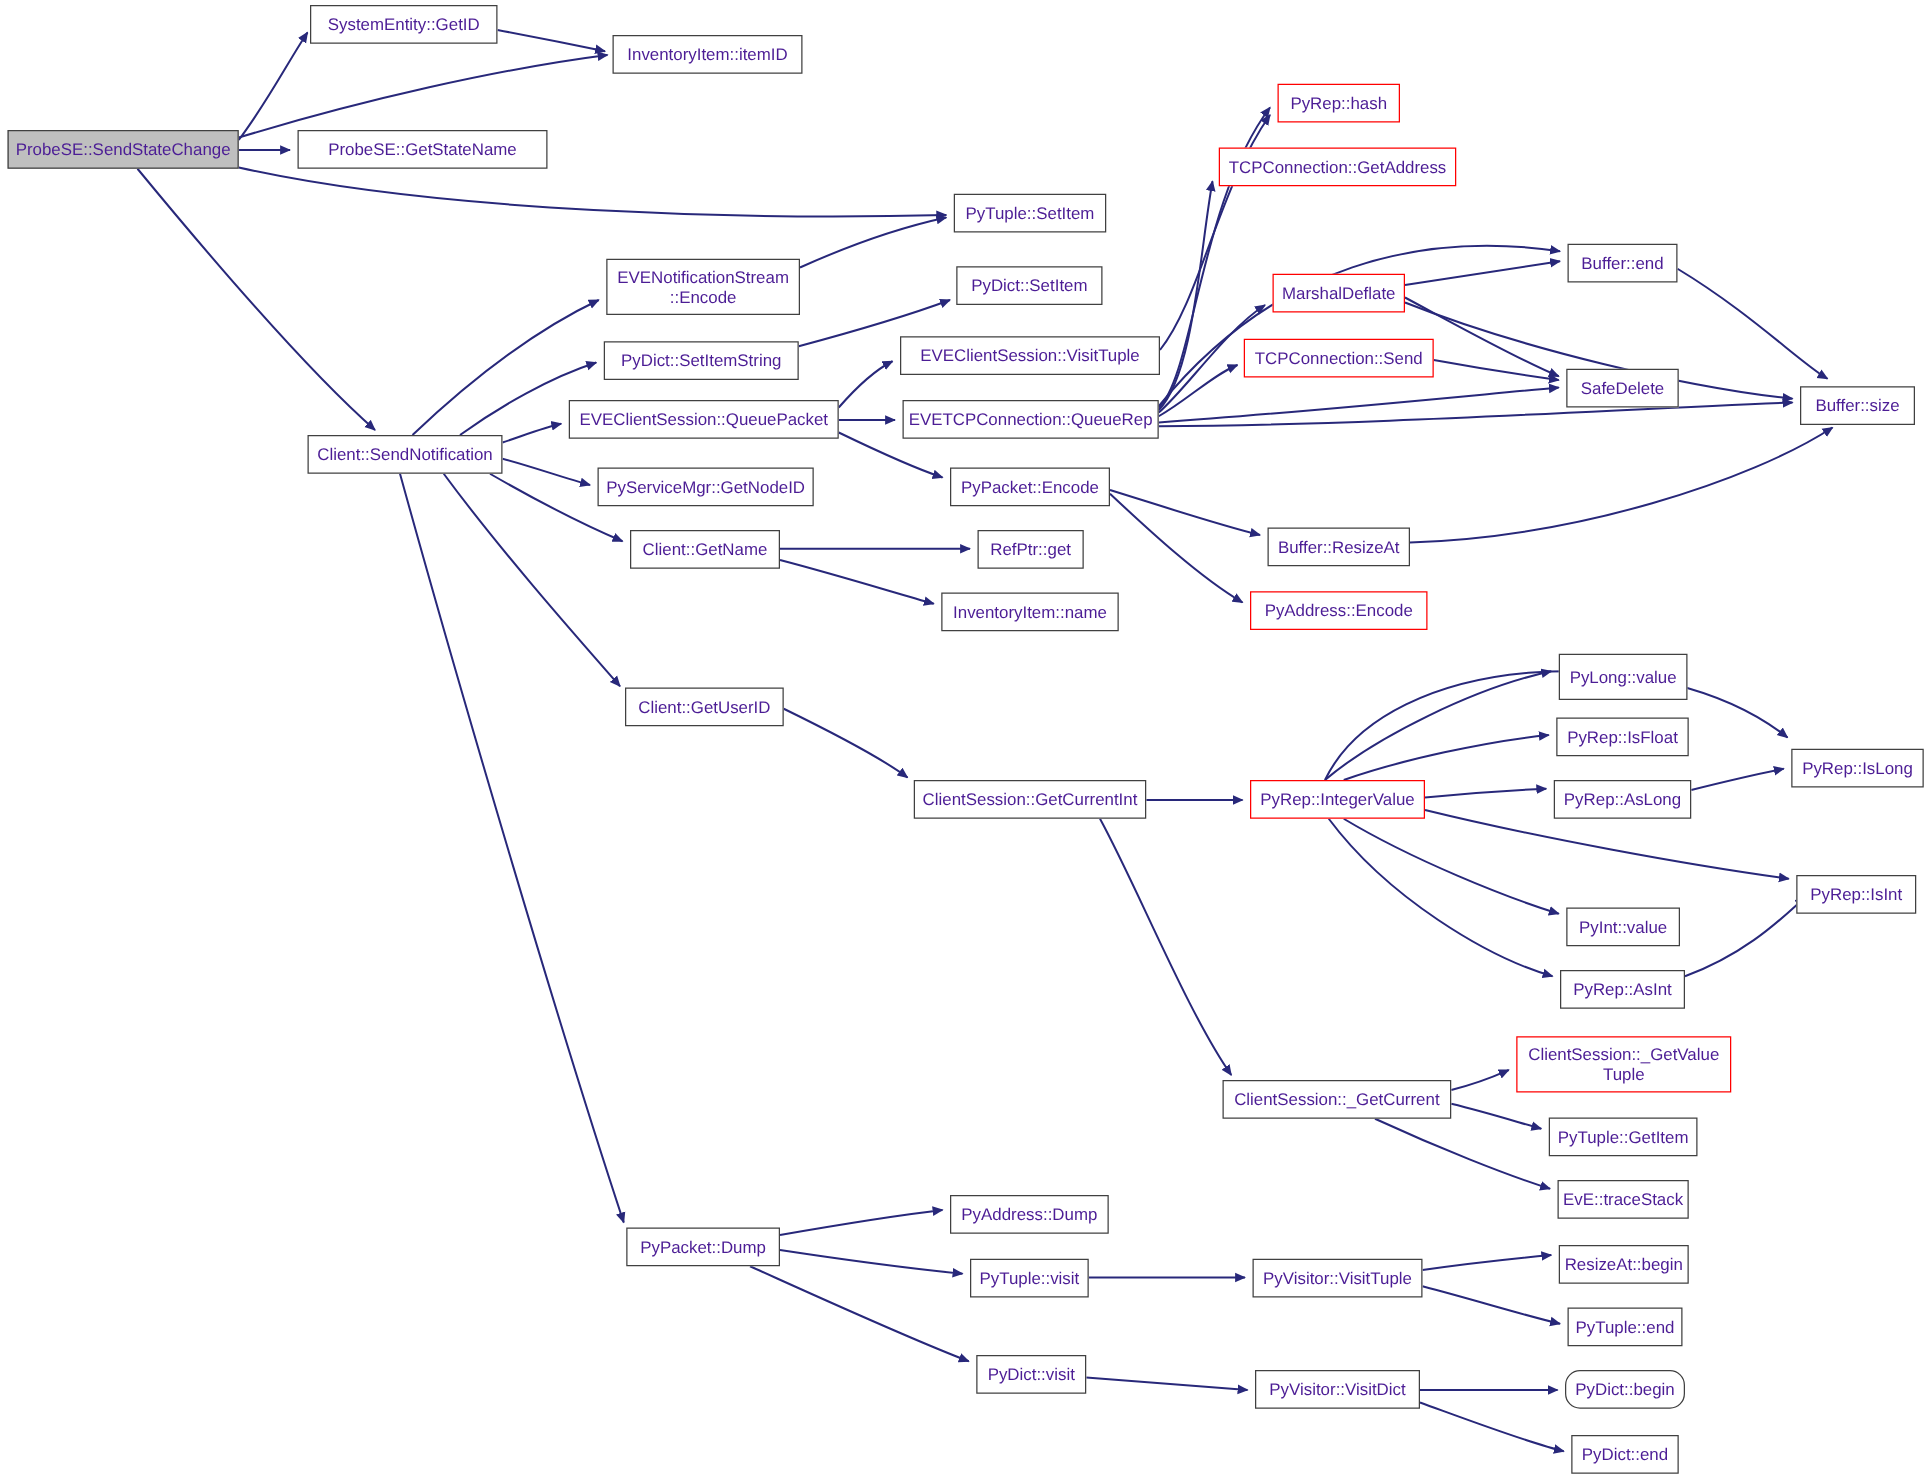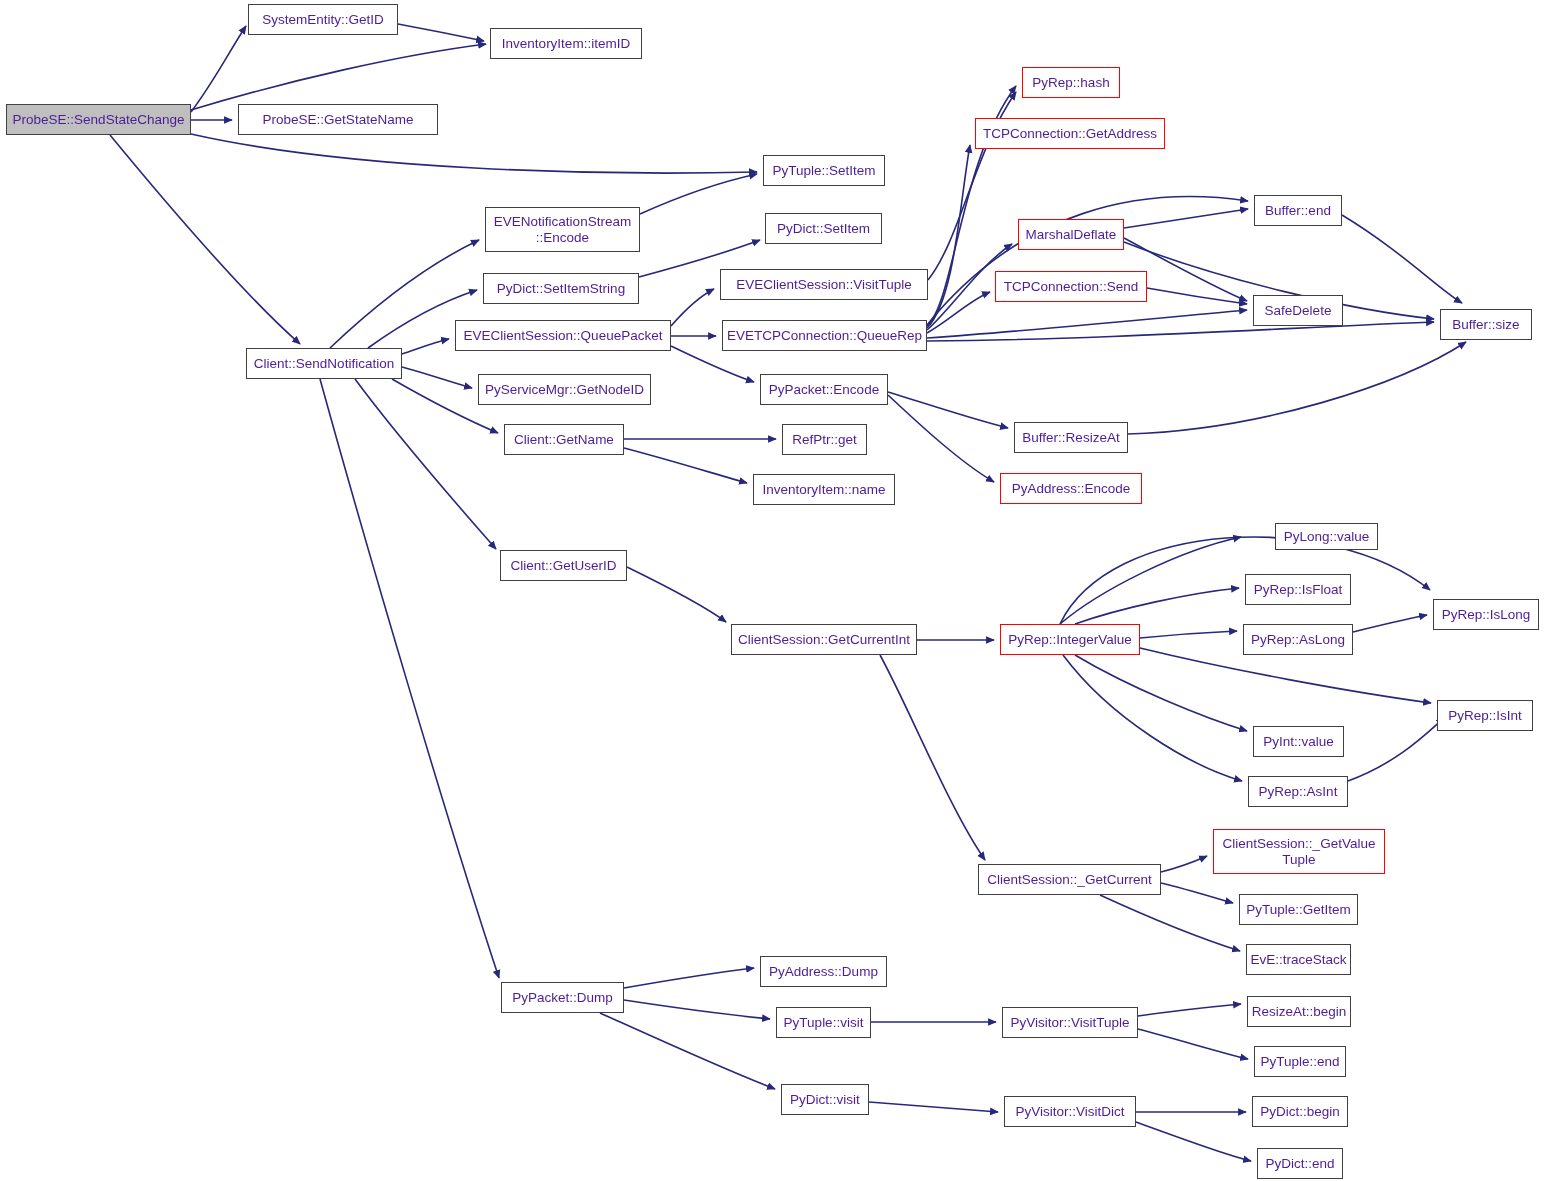--- a/index.html
+++ b/index.html
@@ -142,21 +142,21 @@
       <div class="node red" style="left: 1022px; top: 67px; width: 98px; height: 31px;"><span>PyRep::hash</span></div>
       <div class="node red" style="left: 975px; top: 118px; width: 190px; height: 31px;"><span>TCPConnection::GetAddress</span></div>
       <div class="node" style="left: 1254px; top: 195px; width: 88px; height: 31px;"><span>Buffer::end</span></div>
       <div class="node red" style="left: 1018px; top: 219px; width: 106px; height: 31px;"><span>MarshalDeflate</span></div>
       <div class="node red" style="left: 995px; top: 271px; width: 152px; height: 31px;"><span>TCPConnection::Send</span></div>
       <div class="node" style="left: 1253px; top: 295px; width: 90px; height: 31px;"><span>SafeDelete</span></div>
       <div class="node" style="left: 1440px; top: 309px; width: 92px; height: 31px;"><span>Buffer::size</span></div>
       <div class="node" style="left: 1014px; top: 422px; width: 114px; height: 31px;"><span>Buffer::ResizeAt</span></div>
       <div class="node red" style="left: 1000px; top: 473px; width: 142px; height: 31px;"><span>PyAddress::Encode</span></div>
       <div class="node" style="left: 500px; top: 550px; width: 127px; height: 31px;"><span>Client::GetUserID</span></div>
-      <div class="node" style="left: 1247px; top: 523px; width: 103px; height: 27px; margin-left: 28px;"><span>PyLong::value</span></div>
+      <div class="node" style="left: 1247px; top: 523px; width: 103px; height: 37px;"><span>PyLong::value</span></div>
       <div class="node" style="left: 1245px; top: 574px; width: 106px; height: 31px;"><span>PyRep::IsFloat</span></div>
       <div class="node" style="left: 1433px; top: 599px; width: 106px; height: 31px;"><span>PyRep::IsLong</span></div>
       <div class="node" style="left: 731px; top: 624px; width: 186px; height: 31px;"><span>ClientSession::GetCurrentInt</span></div>
       <div class="node red" style="left: 1000px; top: 624px; width: 140px; height: 31px;"><span>PyRep::IntegerValue</span></div>
       <div class="node" style="left: 1243px; top: 624px; width: 110px; height: 31px;"><span>PyRep::AsLong</span></div>
       <div class="node" style="left: 1437px; top: 700px; width: 96px; height: 31px;"><span>PyRep::IsInt</span></div>
       <div class="node" style="left: 1253px; top: 726px; width: 91px; height: 31px;"><span>PyInt::value</span></div>
       <div class="node" style="left: 1248px; top: 776px; width: 100px; height: 31px;"><span>PyRep::AsInt</span></div>
       <div class="node red" style="left: 1213px; top: 829px; width: 172px; height: 45px;"><span>ClientSession::_GetValue
 Tuple</span></div>
@@ -164,16 +164,16 @@
       <div class="node" style="left: 1239px; top: 894px; width: 119px; height: 31px;"><span>PyTuple::GetItem</span></div>
       <div class="node" style="left: 1246px; top: 944px; width: 105px; height: 31px;"><span>EvE::traceStack</span></div>
       <div class="node" style="left: 760px; top: 956px; width: 127px; height: 31px;"><span>PyAddress::Dump</span></div>
       <div class="node" style="left: 501px; top: 982px; width: 123px; height: 31px;"><span>PyPacket::Dump</span></div>
       <div class="node" style="left: 776px; top: 1007px; width: 95px; height: 31px;"><span>PyTuple::visit</span></div>
       <div class="node" style="left: 1002px; top: 1007px; width: 136px; height: 31px;"><span>PyVisitor::VisitTuple</span></div>
       <div class="node" style="left: 1247px; top: 996px; width: 104px; height: 31px;"><span>ResizeAt::begin</span></div>
       <div class="node" style="left: 1254px; top: 1046px; width: 92px; height: 31px;"><span>PyTuple::end</span></div>
       <div class="node" style="left: 781px; top: 1084px; width: 88px; height: 31px;"><span>PyDict::visit</span></div>
       <div class="node" style="left: 1004px; top: 1096px; width: 132px; height: 31px;"><span>PyVisitor::VisitDict</span></div>
-      <div class="node" style="left: 1252px; top: 1096px; width: 96px; height: 31px;"><span>PyDict::begin</span></div>
+      <div class="node" style="left: 1252px; top: 1096px; width: 96px; height: 31px; border-radius: 12px;"><span>PyDict::begin</span></div>
       <div class="node" style="left: 1257px; top: 1148px; width: 86px; height: 31px;"><span>PyDict::end</span></div>
     </div>
 </div>
 
 </body></html>

